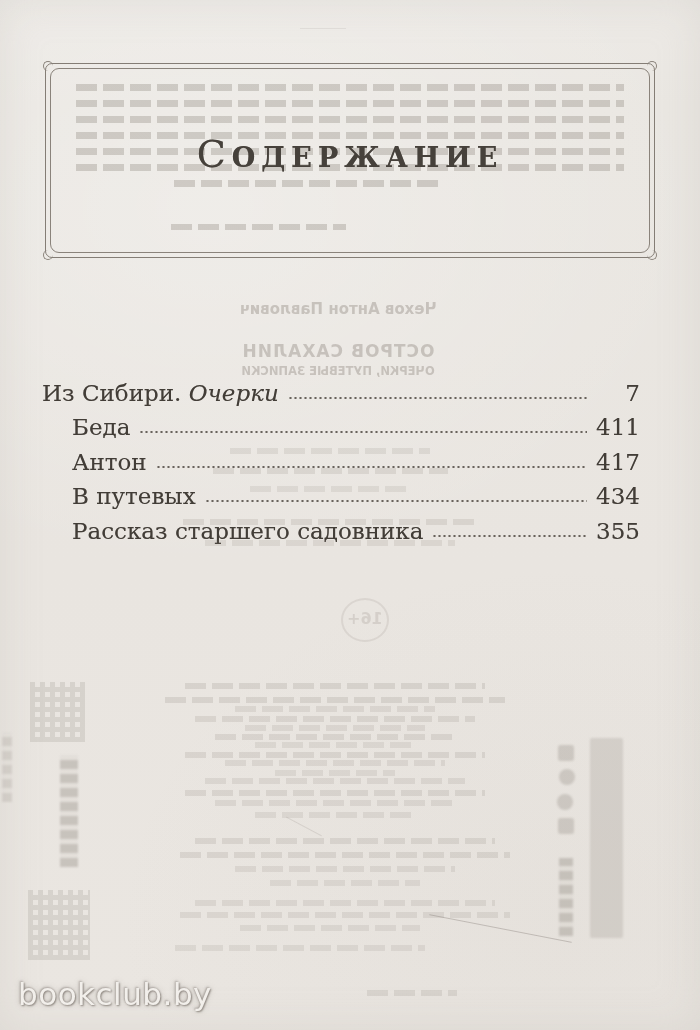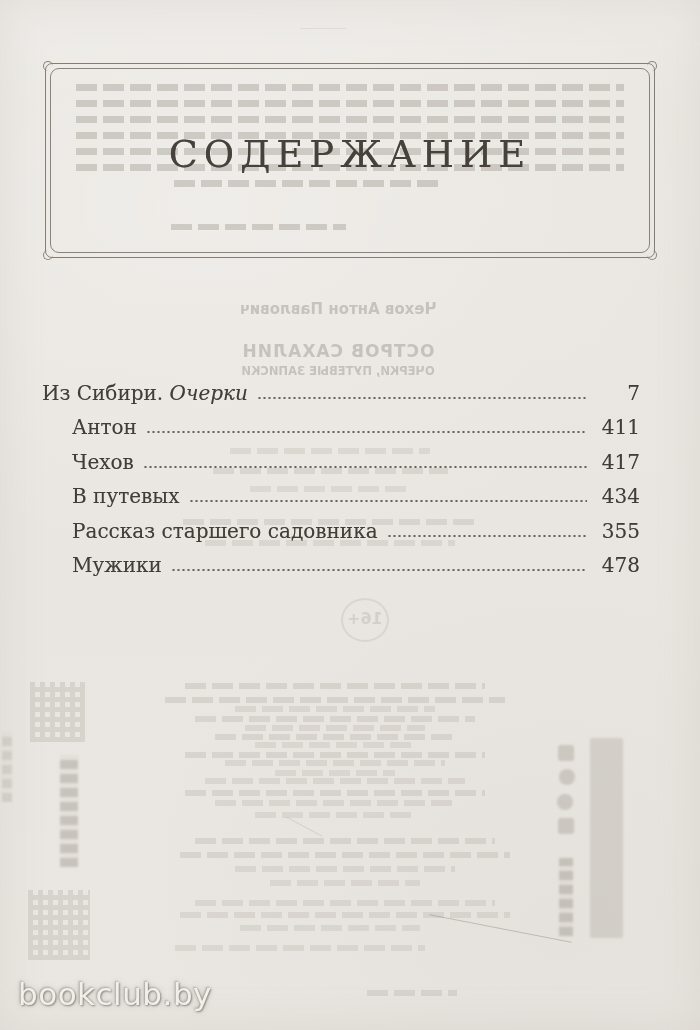--- a/index.html
+++ b/index.html
@@ -19,21 +19,21 @@
     border:1.6px solid #847d75;border-radius:7px;}
   .frame .inner{position:absolute;inset:4px;border:1.2px solid #8a837b;border-radius:9px;}
   .frame .c{position:absolute;width:9px;height:9px;border:1.2px solid #8a837b;border-radius:50%;background:transparent;}
   .frame .c1{left:-3px;top:-3px;border-right:none;border-bottom:none;}
   .frame .c2{right:-3px;top:-3px;border-left:none;border-bottom:none;}
   .frame .c3{left:-3px;bottom:-3px;border-right:none;border-top:none;}
   .frame .c4{right:-3px;bottom:-3px;border-left:none;border-top:none;}
   .contents-title{position:absolute;left:0;right:0;top:68px;text-align:center;
     color:#46413b;letter-spacing:6px;white-space:nowrap;text-shadow:0 0 .6px rgba(70,65,59,.55);}
   .contents-title .cap{font-size:38px;}
-  .contents-title .rest{font-size:37px;}
+  .contents-title .rest{font-size:27px;font-weight:bold;}
   
   .mirror{transform:scaleX(-1);}
   .bleedtxt{position:absolute;left:38px;width:600px;text-align:center;
     color:rgba(125,117,108,.34);filter:blur(.5px);
     font-family:"DejaVu Sans","Liberation Sans",sans-serif;}
   .bar{position:absolute;height:7px;filter:blur(.6px);
     background:repeating-linear-gradient(90deg,rgba(130,122,113,.30) 0 21px,rgba(130,122,113,0) 21px 27px);}
   .frame .bar{left:30px;width:548px;}
   .smudge-layer .bar{opacity:.85;}
   .age-badge{position:absolute;left:341px;top:598px;width:44px;height:40px;
@@ -47,21 +47,21 @@
   .vstrip{position:absolute;filter:blur(.8px);
     background:repeating-linear-gradient(0deg,rgba(125,117,108,.30) 0 9px,rgba(125,117,108,.05) 9px 14px);}
   .graybar{position:absolute;left:590px;top:738px;width:33px;height:200px;
     background:rgba(165,159,151,.30);filter:blur(1px);border-radius:2px;}
   .icon-smudge{position:absolute;width:16px;height:16px;filter:blur(.8px);
     background:rgba(125,117,108,.25);border-radius:3px;}
   .crease{position:absolute;height:1px;background:rgba(120,113,105,.35);filter:blur(.4px);}
   
   .toc{position:absolute;left:42px;top:382px;width:598px;}
   .toc-row{display:flex;align-items:flex-end;margin-bottom:12.4px;
-    font-size:20px;line-height:22px;color:#423d37;text-shadow:0 0 .5px rgba(66,61,55,.4);}
+    font-size:23px;line-height:22px;color:#423d37;text-shadow:0 0 .5px rgba(66,61,55,.4);}
   .toc-row.indent{padding-left:30px;}
   .toc-label{white-space:nowrap;}
   .toc-label .it{font-style:italic;}
   .dots{flex:1;height:4px;margin:0 7px 4px 9px;
     background-image:radial-gradient(circle,rgba(72,66,59,.8) 1.05px,transparent 1.2px);
     background-size:5px 4px;background-repeat:repeat-x;background-position:0 60%;}
   .pg{width:46px;text-align:right;white-space:nowrap;}
   
   .watermark{position:absolute;left:18px;top:976px;
     font-family:"DejaVu Sans","Liberation Sans",sans-serif;font-size:31px;
@@ -97,43 +97,38 @@
 <div class="bleedtxt mirror" style="top:341px;font-size:17px;font-weight:bold;letter-spacing:1px;">ОСТРОВ САХАЛИН</div>
 <div class="bleedtxt mirror" style="top:364px;font-size:11.5px;font-weight:bold;">ОЧЕРКИ, ПУТЕВЫЕ ЗАПИСКИ</div>
 
 <div class="toc">
     <div class="toc-row">
       <span class="toc-label"><span>Из Сибири. </span><span class="it">Очерки</span></span>
       <span class="dots"></span>
       <span class="pg">7</span>
     </div>
     <div class="toc-row indent">
-      <span class="toc-label"><span>Антон</span></span>
+      <span class="toc-label"><span>Беда</span></span>
       <span class="dots"></span>
       <span class="pg">411</span>
     </div>
     <div class="toc-row indent">
-      <span class="toc-label"><span>Чехов</span></span>
+      <span class="toc-label"><span>Антон</span></span>
       <span class="dots"></span>
       <span class="pg">417</span>
     </div>
     <div class="toc-row indent">
       <span class="toc-label"><span>В путевых</span></span>
       <span class="dots"></span>
       <span class="pg">434</span>
     </div>
     <div class="toc-row indent">
       <span class="toc-label"><span>Рассказ старшего садовника</span></span>
       <span class="dots"></span>
       <span class="pg">355</span>
-    </div>
-    <div class="toc-row indent">
-      <span class="toc-label"><span>Мужики</span></span>
-      <span class="dots"></span>
-      <span class="pg">478</span>
     </div>
   </div>
 
 <div class="smudge-layer">
     <div class="bar" style="top: 448px; width: 200px; left: 230px; opacity: 0.5; height: 6px;"></div>
     <div class="bar" style="top: 468px; width: 235px; left: 212.5px; opacity: 0.55; height: 6px;"></div>
     <div class="bar" style="top: 486px; width: 160px; left: 250px; opacity: 0.45; height: 6px;"></div>
     <div class="bar" style="top: 519px; width: 295px; left: 182.5px; opacity: 0.55; height: 6px;"></div>
     <div class="bar" style="top: 540px; width: 250px; left: 205px; opacity: 0.5; height: 6px;"></div>
     <div class="bar" style="top: 683px; width: 300px; left: 185px; opacity: 0.6; height: 6px;"></div>

